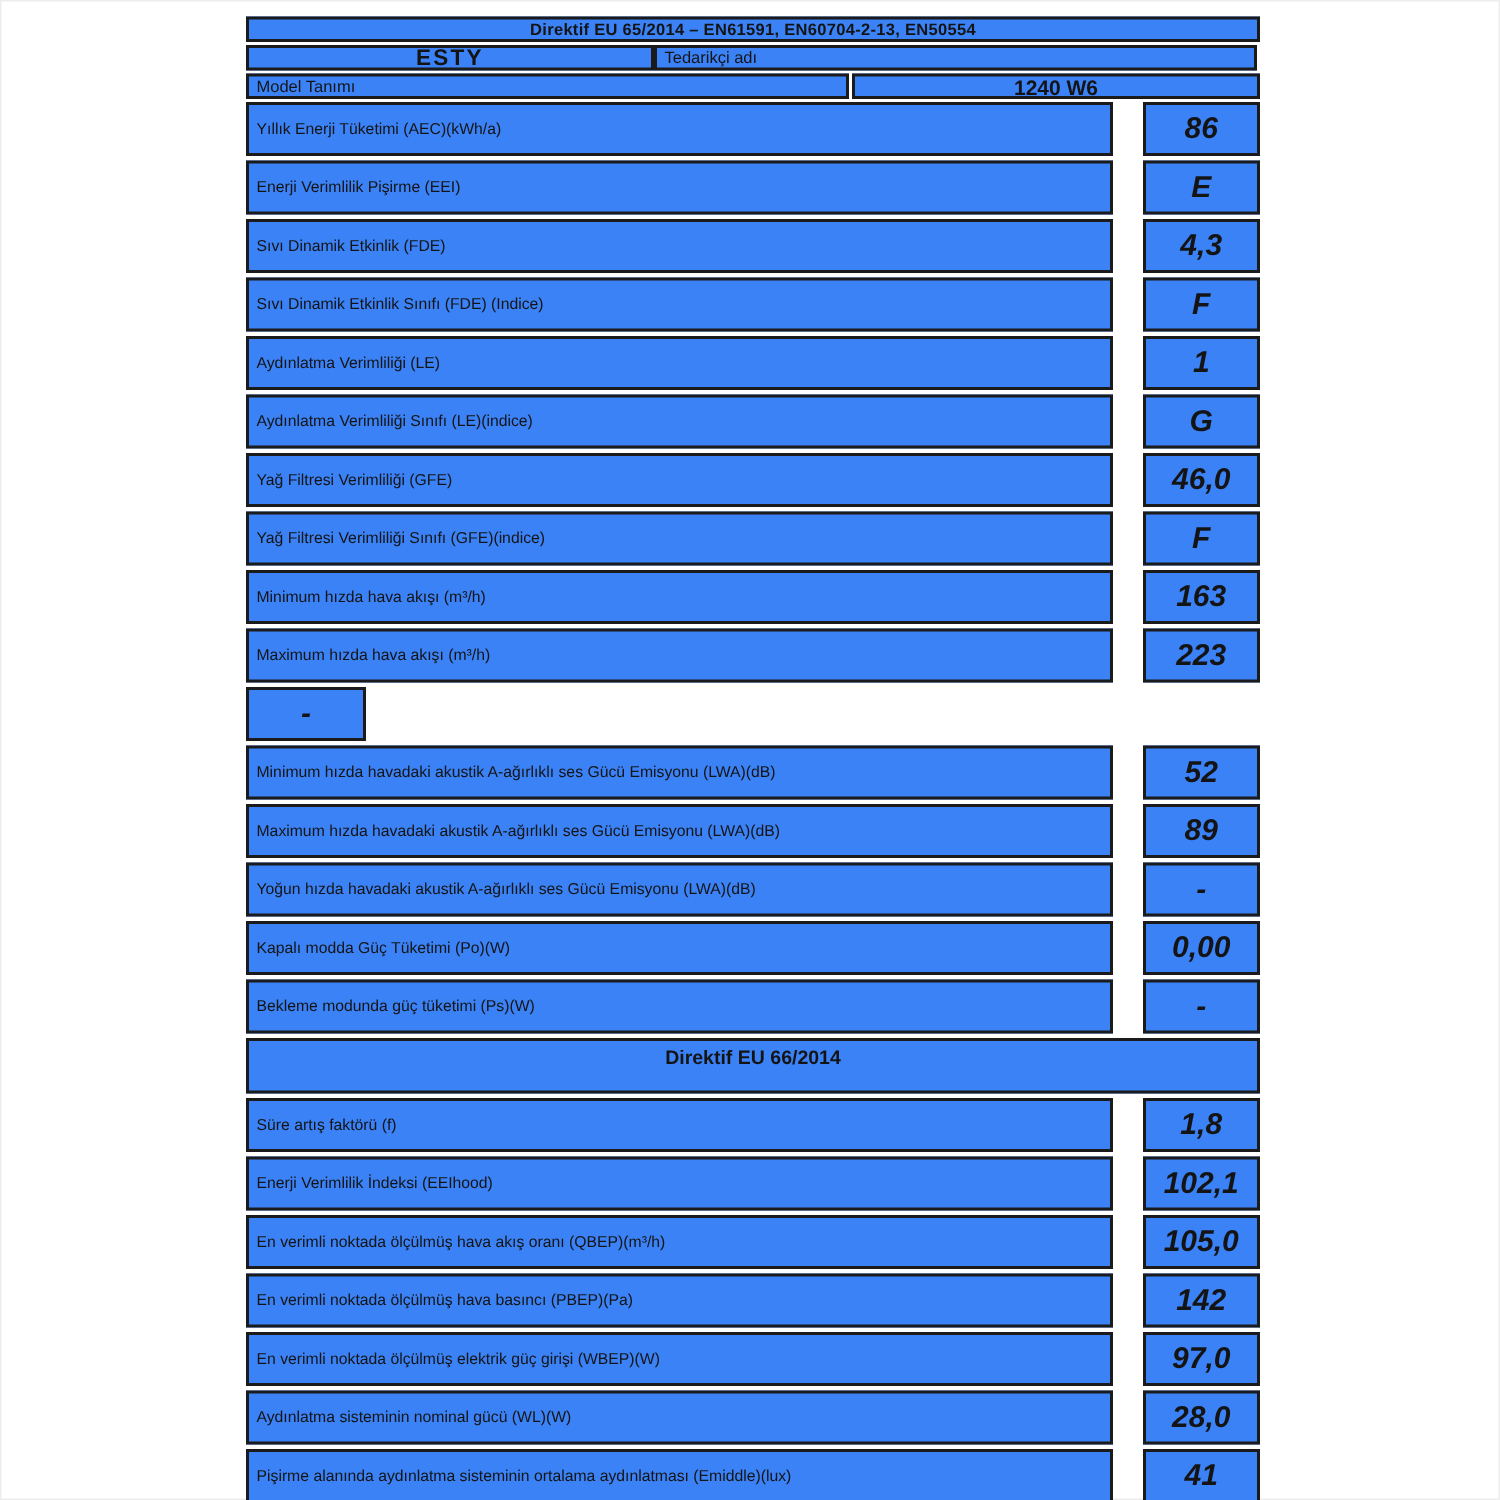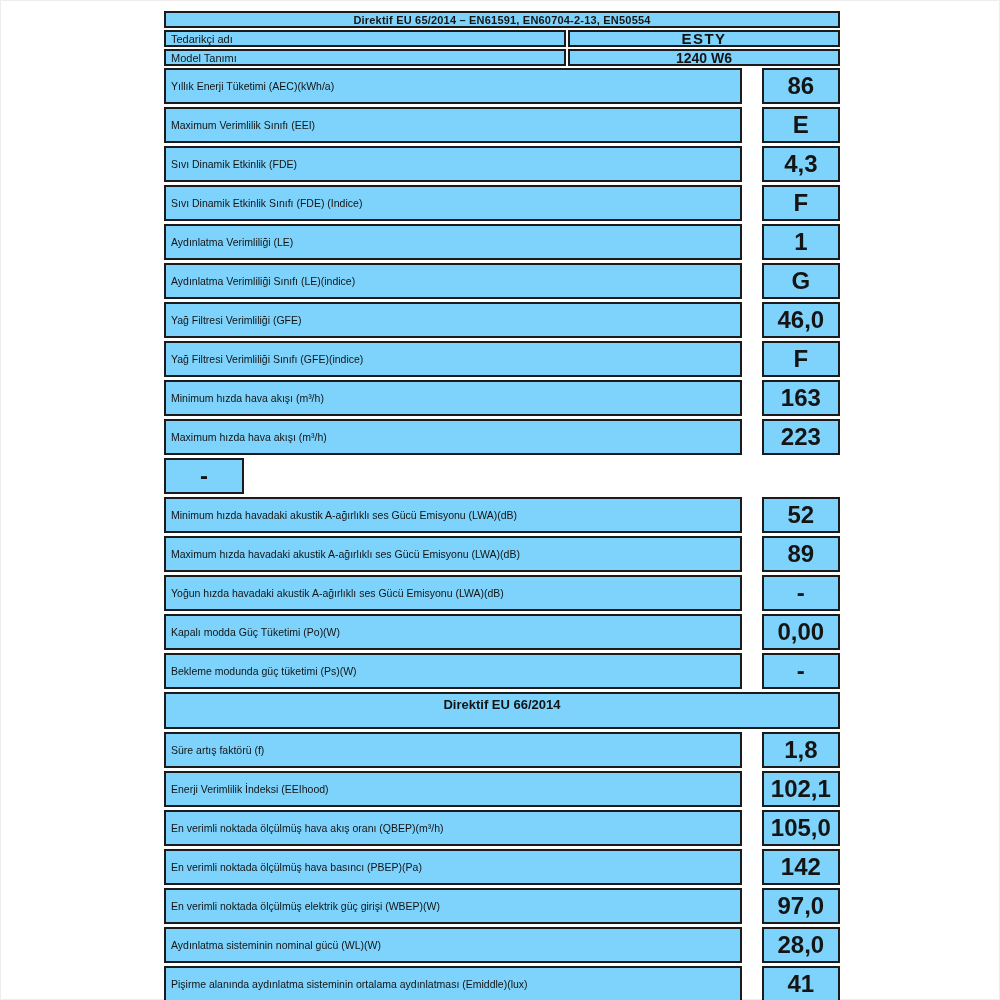--- a/index.html
+++ b/index.html
@@ -22,21 +22,21 @@
   .spec-table {
     position: absolute;
     left: 163px;
     top: 10px;
     width: 676px;
   }
   .row { display: flex; }
   .cell {
     box-sizing: border-box;
     border: 2px solid #1b1b1b;
-    background: #7dd3fc;
+    background: #3b82f6;
     overflow: hidden;
   }
   
   .directive-row { margin-bottom: 2px; }
   .directive-row .cell {
     width: 100%;
     height: 17px;
     display: flex;
     align-items: center;
     justify-content: center;
@@ -76,21 +76,22 @@
     align-items: center;
     font-size: 10.5px;
   }
   .data-row .value-cell {
     width: 80px;
     height: 36px;
     display: flex;
     align-items: center;
     justify-content: center;
     font-weight: bold;
-    font-size: 24px;
+    font-size: 20px;
+    font-style: italic;
   }
   
   .section-row { margin-bottom: 3px; }
   .section-row .cell {
     width: 100%;
     height: 37px;
     display: flex;
     justify-content: center;
     align-items: flex-start;
     padding-top: 3px;
@@ -102,37 +103,37 @@
 <body>
 
 <div class="page">
   <div class="spec-table">
 
     <div class="row directive-row">
       <div class="cell">Direktif  EU 65/2014 – EN61591, EN60704-2-13, EN50554</div>
     </div>
 
     <div class="row header-row">
+      <div class="cell header-value-cell brand-value">ESTY</div>
       <div class="cell header-label-cell">Tedarikçi adı</div>
-      <div class="cell header-value-cell brand-value">ESTY</div>
     </div>
 
     <div class="row header-row">
       <div class="cell header-label-cell">Model Tanımı</div>
       <div class="cell header-value-cell">1240 W6</div>
     </div>
 
     <div id="section1-rows">
   <div class="row data-row">
     <div class="cell label-cell">Yıllık Enerji Tüketimi  (AEC)(kWh/a)</div>
     <div class="cell value-cell">86</div>
   </div>
 
   <div class="row data-row">
-    <div class="cell label-cell">Maximum Verimlilik Sınıfı (EEI)</div>
+    <div class="cell label-cell">Enerji Verimlilik Pişirme (EEI)</div>
     <div class="cell value-cell">E</div>
   </div>
 
   <div class="row data-row">
     <div class="cell label-cell">Sıvı Dinamik Etkinlik  (FDE)</div>
     <div class="cell value-cell">4,3</div>
   </div>
 
   <div class="row data-row">
     <div class="cell label-cell">Sıvı Dinamik Etkinlik Sınıfı (FDE) (Indice)</div>

